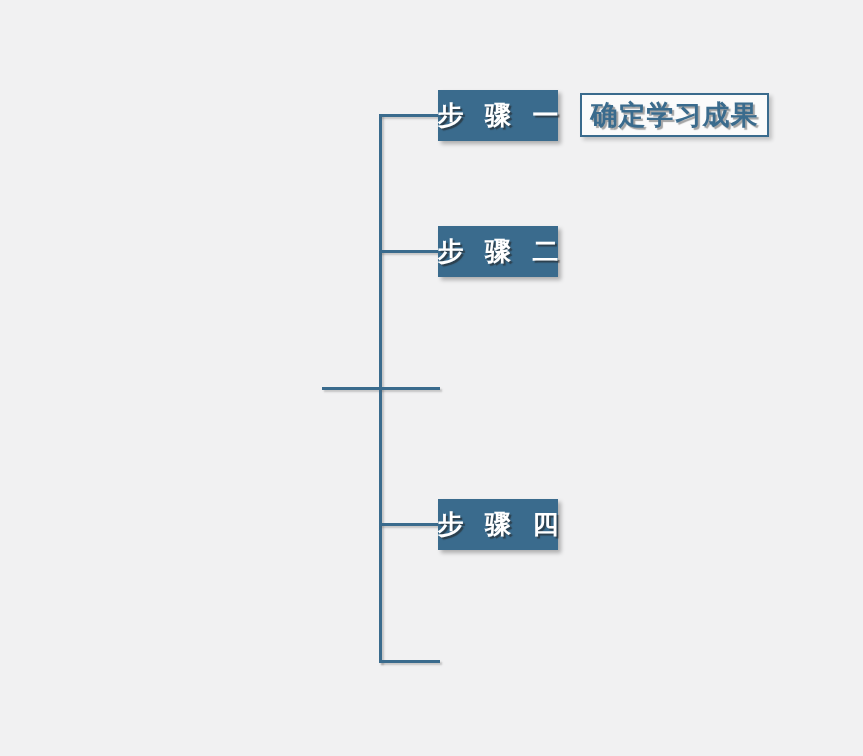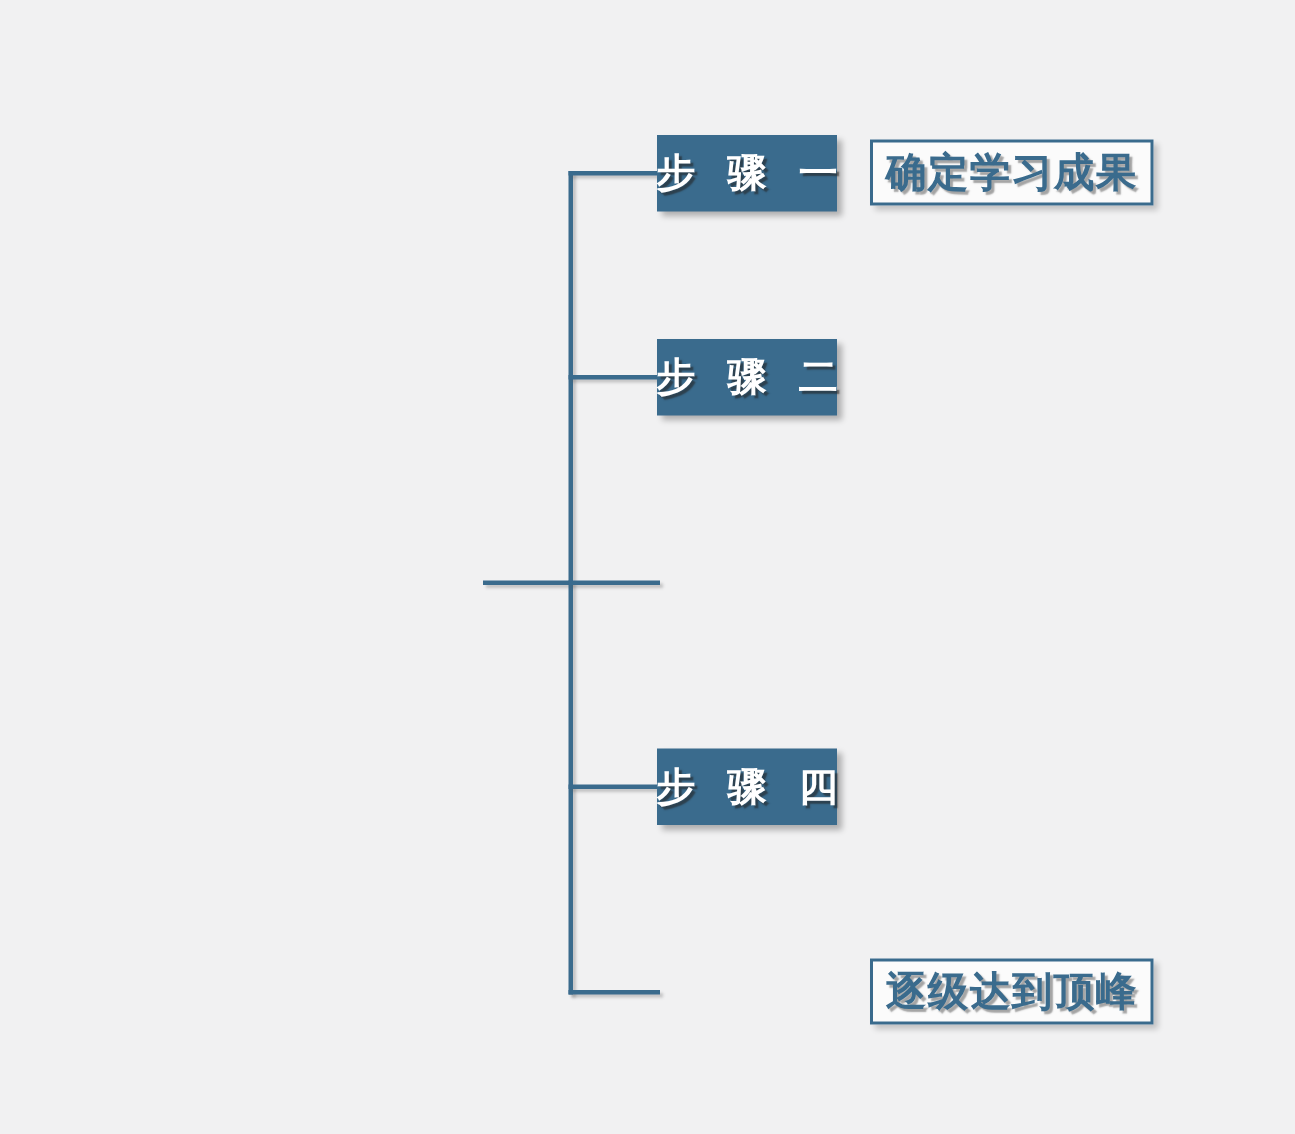--- a/index.html
+++ b/index.html
@@ -114,17 +114,14 @@
   </div>
 
   <div class="line branch" style="top:386.5px"></div>
 
   <div class="line branch" style="top:523px"></div>
   <div class="step-box" style="top:499px">
     <span>步 骤 四</span>
   </div>
 
   <div class="line branch" style="top:659.5px"></div>
-  <div class="desc-box" style="top:639px">
-    <span>逐级达到顶峰</span>
-  </div>
 
 </div>
 
 </body></html>

